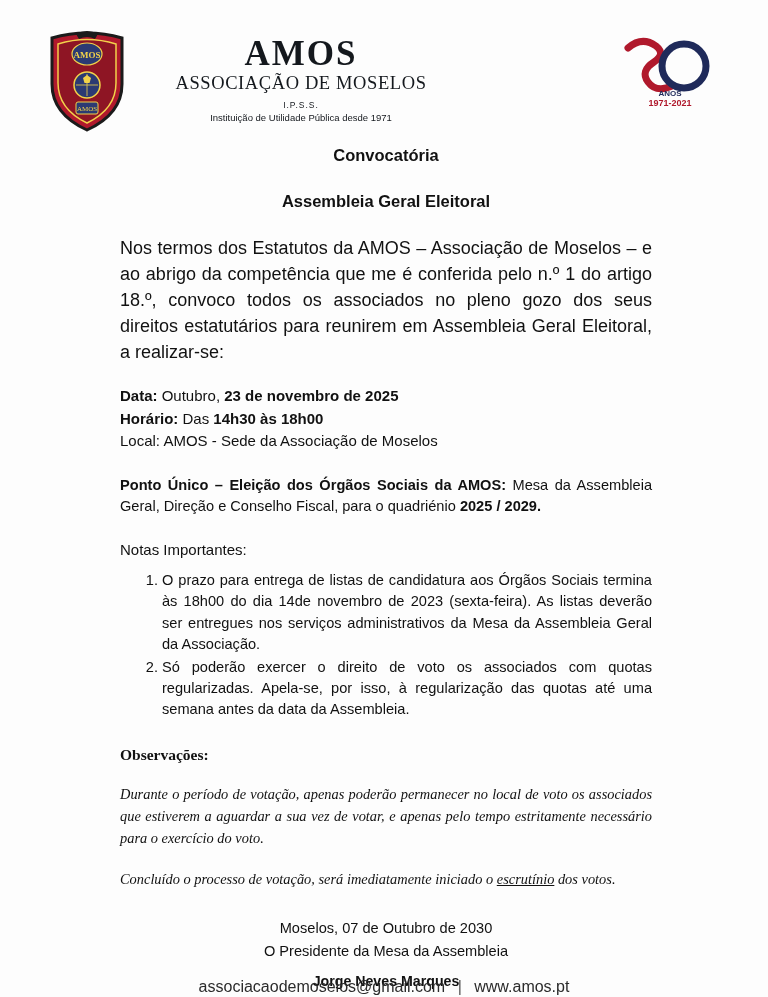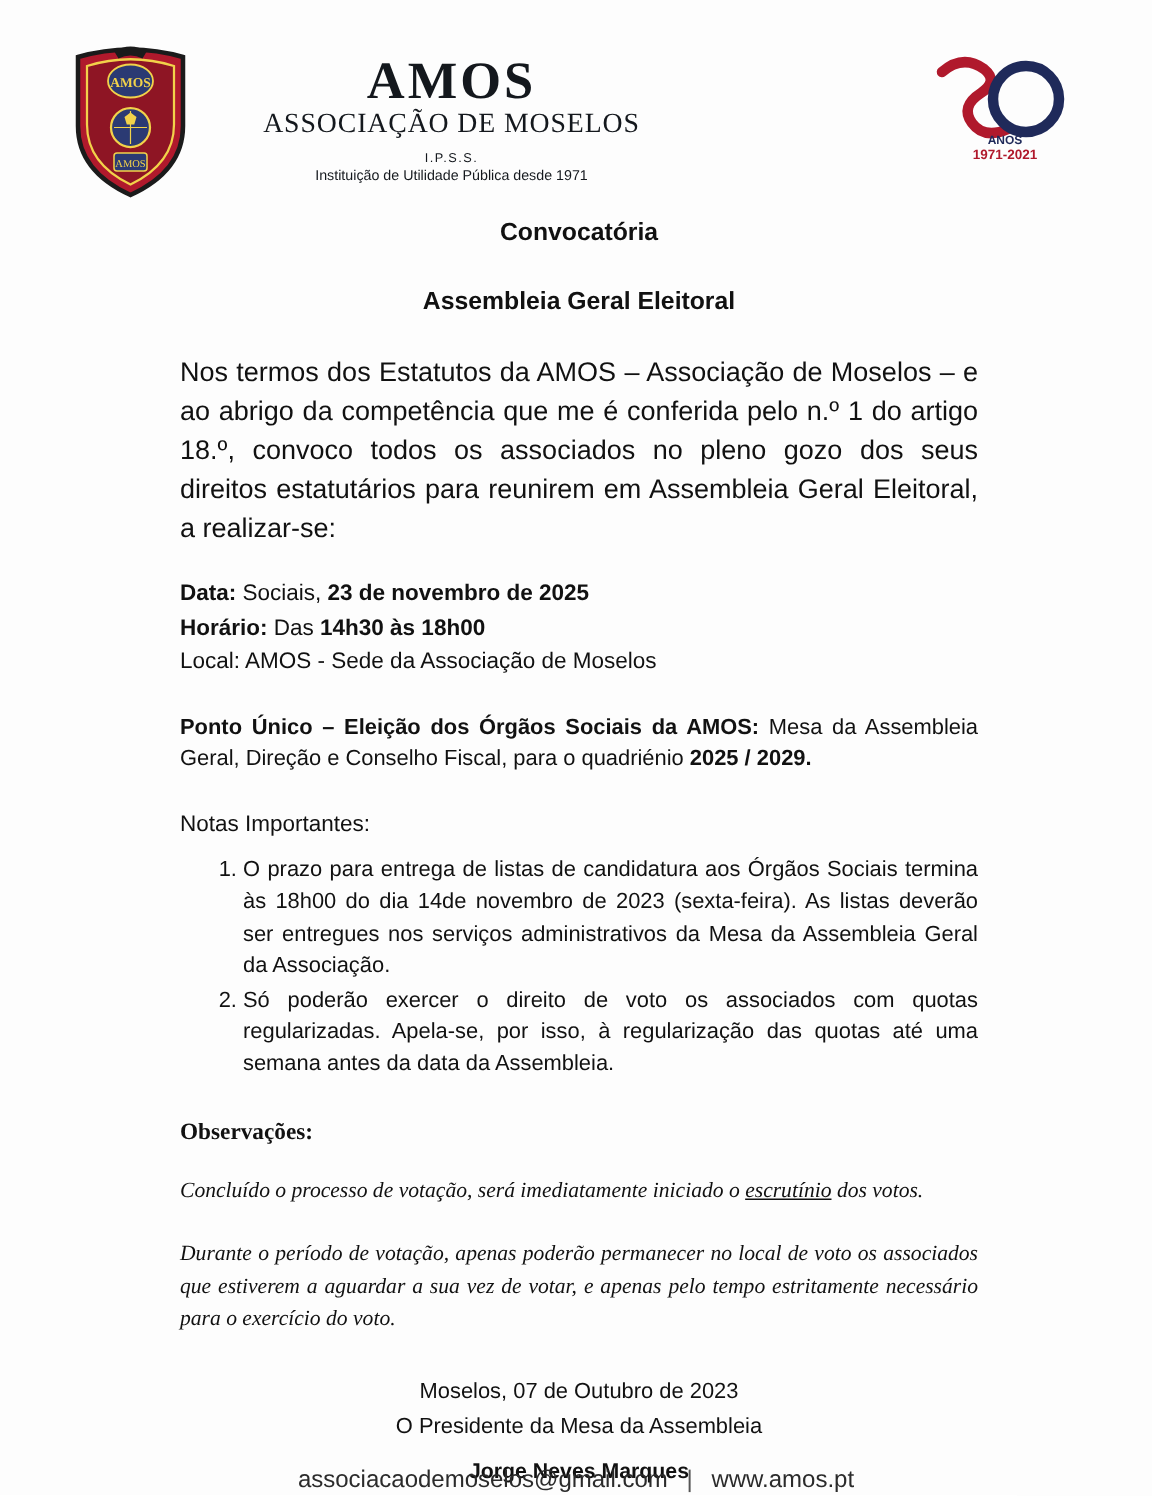--- a/index.html
+++ b/index.html
@@ -237,21 +237,21 @@
   <div class="content">
 
     <div class="doc-title">Convocatória</div>
     <div class="doc-subtitle">Assembleia Geral Eleitoral</div>
 
     <p class="para">Nos termos dos Estatutos da AMOS – Associação de Moselos – e ao abrigo da competência que me é conferida pelo n.º 1 do artigo 18.º, convoco todos os associados no pleno gozo dos seus direitos estatutários para reunirem em Assembleia Geral Eleitoral, a realizar-se:</p>
 
     <div class="details">
       <div class="row">
         <span class="lbl">Data:</span>
-        <span>Sociais, </span><span class="b">23 de novembro de 2025</span>
+        <span>Outubro, </span><span class="b">23 de novembro de 2025</span>
       </div>
       <div class="row">
         <span class="lbl">Horário:</span>
         <span>Das </span><span class="b">14h30 às 18h00</span>
       </div>
       <div class="row">
         <span>Local:</span>
         <span>AMOS - Sede da Associação de Moselos</span>
       </div>
     </div>
@@ -262,27 +262,27 @@
       </div>
     </div>
 
     <div class="notes-title">Notas Importantes:</div>
     <ol class="notes">
       <li>O prazo para entrega de listas de candidatura aos Órgãos Sociais termina às 18h00 do dia 14de novembro de 2023 (sexta-feira). As listas deverão ser entregues nos serviços administrativos da Mesa da Assembleia Geral da Associação.</li>
       <li>Só poderão exercer o direito de voto os associados com quotas regularizadas. Apela-se, por isso, à regularização das quotas até uma semana antes da data da Assembleia.</li>
     </ol>
 
     <div class="obs-title">Observações:</div>
+    <p class="obs">Durante o período de votação, apenas poderão permanecer no local de voto os associados que estiverem a aguardar a sua vez de votar, e apenas pelo tempo estritamente necessário para o exercício do voto.</p>
     <p class="obs">
       <span>Concluído o processo de votação, será imediatamente iniciado o </span><span class="under">escrutínio</span><span> dos votos.</span>
     </p>
-    <p class="obs">Durante o período de votação, apenas poderão permanecer no local de voto os associados que estiverem a aguardar a sua vez de votar, e apenas pelo tempo estritamente necessário para o exercício do voto.</p>
 
     <div class="sign-block">
-      <div>Moselos, 07 de Outubro de 2023</div>
+      <div>Moselos, 07 de Outubro de 2030</div>
       <div>O Presidente da Mesa da Assembleia</div>
       <div class="sign-name">Jorge Neves Marques</div>
       <div class="signature">
         <svg width="190" height="38" viewBox="0 0 190 38" xmlns="http://www.w3.org/2000/svg">
           <path d="M8 22 q10 -14 18 -4 q6 8 -6 12 q-8 3 -4 -3" fill="none" stroke="#13184a" stroke-width="2.4" stroke-linecap="round"></path>
           <path d="M30 26 q14 -22 22 -6 q4 10 12 -4 q6 -12 12 4 q4 10 10 -2 q8 -16 16 2 q4 10 12 -2" fill="none" stroke="#13184a" stroke-width="2.6" stroke-linecap="round"></path>
           <path d="M116 14 q10 -8 18 2 q6 10 -8 12 q-10 1 -4 -4 q10 -8 20 2" fill="none" stroke="#13184a" stroke-width="2.4" stroke-linecap="round"></path>
           <path d="M146 12 q16 2 20 12 q2 8 -10 8" fill="none" stroke="#13184a" stroke-width="2.4" stroke-linecap="round"></path>
           <path d="M44 34 q40 -6 80 -2" fill="none" stroke="#13184a" stroke-width="1.6" stroke-linecap="round"></path>
         </svg>

